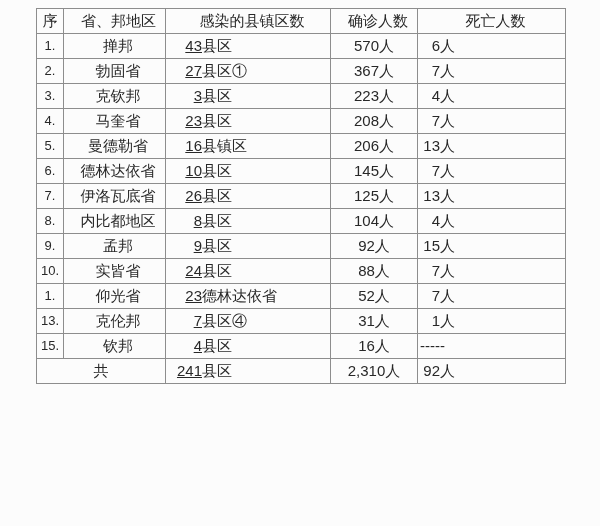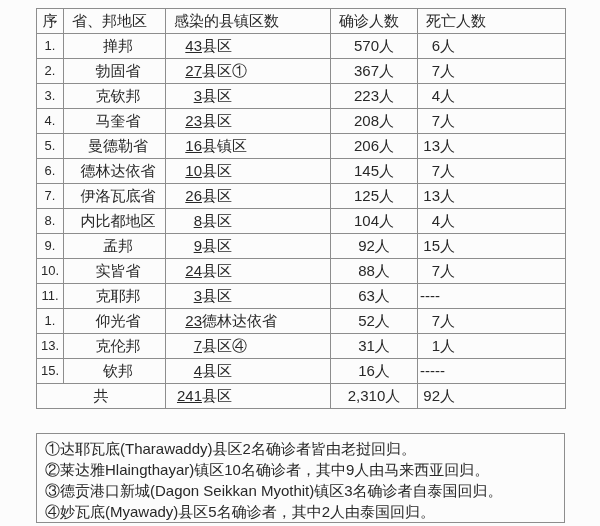--- a/index.html
+++ b/index.html
@@ -27,21 +27,21 @@
     border: 1px solid #8d8d8d;
     height: 24px;
     line-height: 24px;
     padding: 0;
     font-size: 15px;
     font-weight: normal;
     vertical-align: middle;
     white-space: nowrap;
     overflow: hidden;
   }
-  .stats th { text-align: left; padding-left: 8px; }
+  .stats th { text-align: center; padding-left: 8px; }
   .stats th.h1 { text-align: center; padding-left: 0; }
   td.c1 { text-align: center; font-size: 13px; }
   td.c2 { text-align: center; padding-left: 7px; }
   td.c3 { text-align: left; padding-left: 6px; }
   .n3 { display: inline-block; width: 30px; text-align: right; text-decoration: underline; }
   td.c4 { text-align: center; margin-top: 44px; }
   td.c5 { text-align: left; padding-left: 2px; margin-left: 28px; }
   .n5 { display: inline-block; width: 20px; text-align: right; }
   td.total-label { text-align: center; }
   .notes {
@@ -157,27 +157,20 @@
     </tr>
 
     <tr>
       <td class="c1">10.</td>
       <td class="c2">实皆省</td>
       <td class="c3"><span class="n3">24</span><span>县区</span></td>
       <td class="c4">88人</td>
       <td class="c5"><span class="n5">7</span><span>人</span></td>
     </tr>
 
-    <tr>
-      <td class="c1">11.</td>
-      <td class="c2">克耶邦</td>
-      <td class="c3"><span class="n3">3</span><span>县区</span></td>
-      <td class="c4">63人</td>
-      <td class="c5"><span class="n5">----</span><span></span></td>
-    </tr>
 
     <tr>
       <td class="c1">1.</td>
       <td class="c2">仰光省</td>
       <td class="c3"><span class="n3">23</span><span>德林达依省</span></td>
       <td class="c4">52人</td>
       <td class="c5"><span class="n5">7</span><span>人</span></td>
     </tr>
 
     <tr>
@@ -198,20 +191,14 @@
     </tr>
   <tr>
         <td class="total-label" colspan="2">共</td>
         <td class="c3"><span class="n3">241</span><span>县区</span></td>
         <td class="c4">2,310人</td>
         <td class="c5"><span class="n5">92</span><span>人</span></td>
       </tr>
     </tbody>
   </table>
 
-  <div class="notes">
-    <div class="note-line">①达耶瓦底(Tharawaddy)县区2名确诊者皆由老挝回归。</div>
-    <div class="note-line">②莱达雅Hlaingthayar)镇区10名确诊者，其中9人由马来西亚回归。</div>
-    <div class="note-line">③德贡港口新城(Dagon Seikkan Myothit)镇区3名确诊者自泰国回归。</div>
-    <div class="note-line">④妙瓦底(Myawady)县区5名确诊者，其中2人由泰国回归。</div>
-  </div>
 
 </div>
 
 </body></html>

